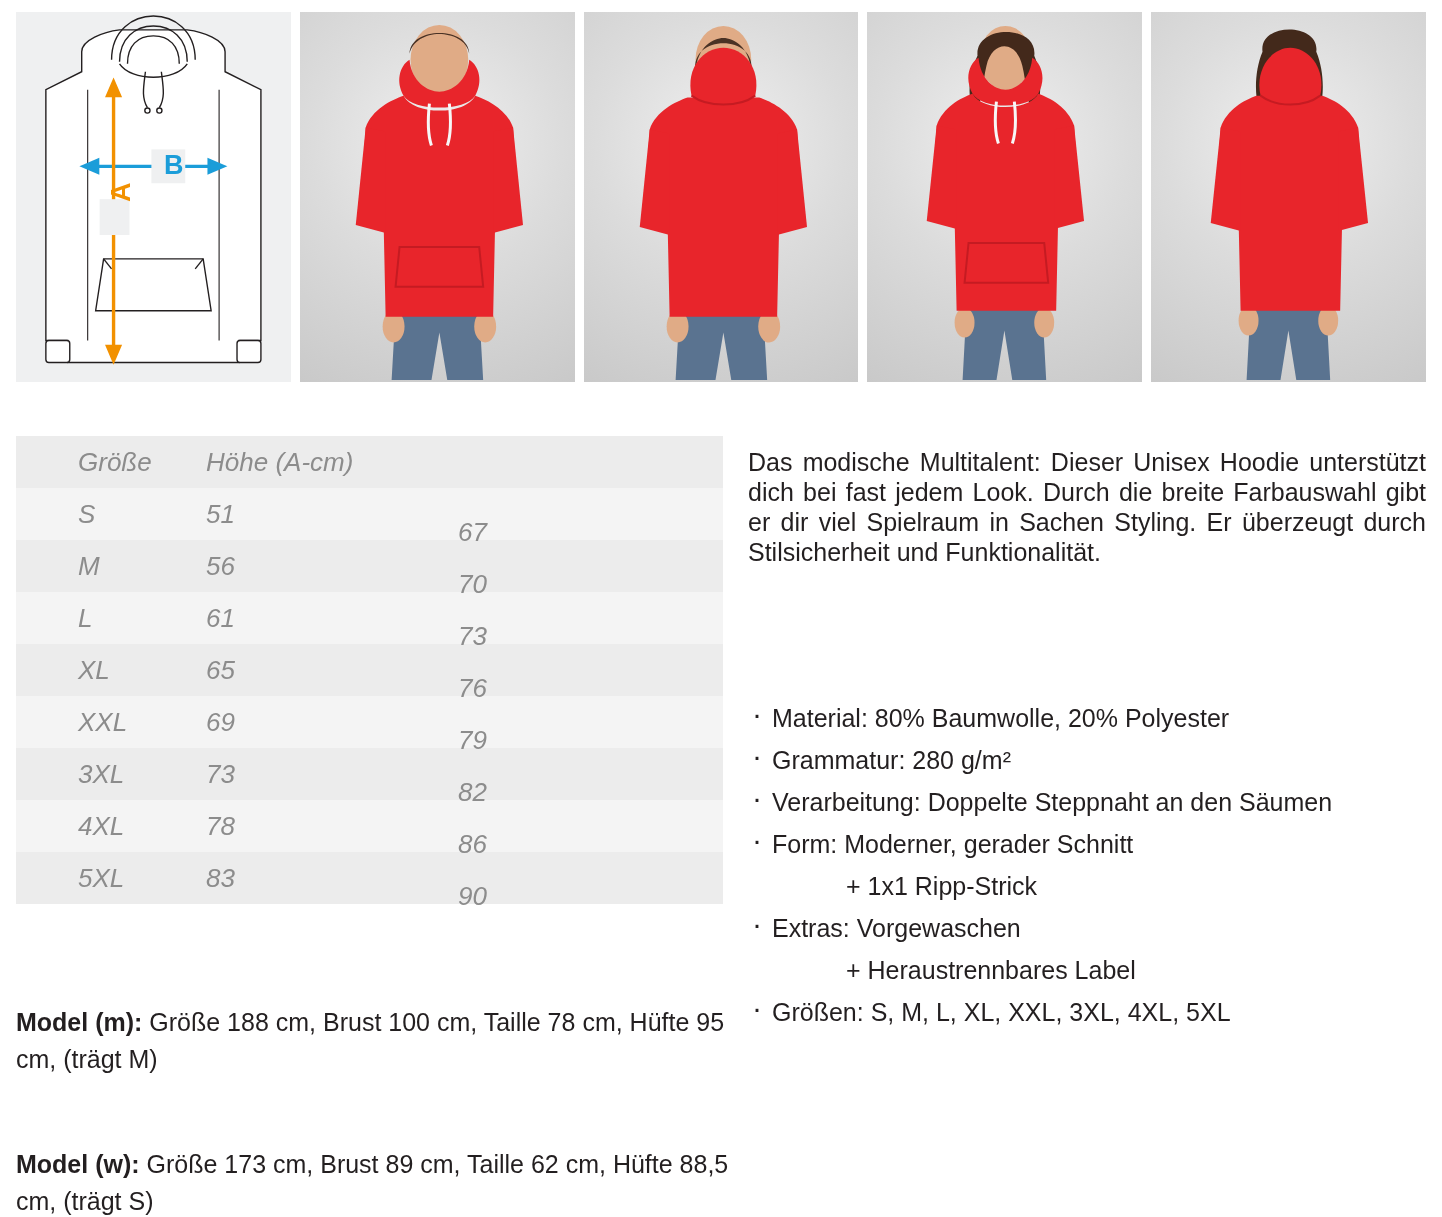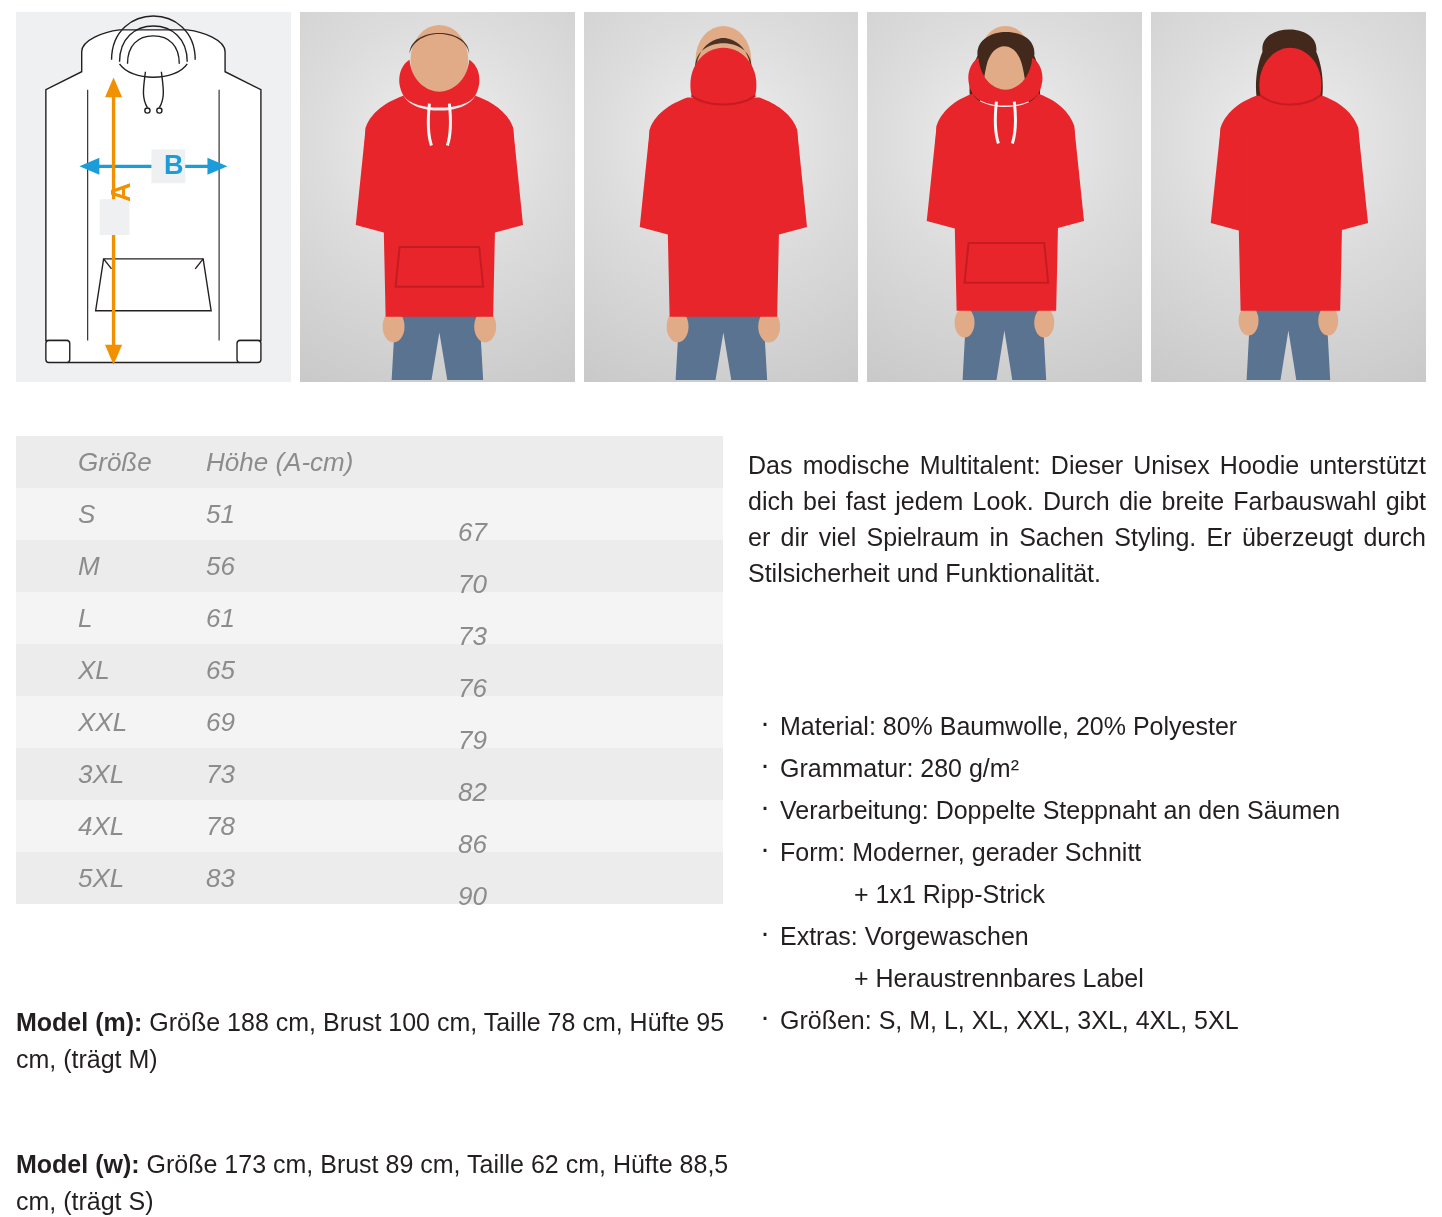--- a/index.html
+++ b/index.html
@@ -75,32 +75,32 @@
     line-height: 37px;
   }
   .model-m b, .model-w b { font-weight: bold; }
 
   
   .desc {
     position: absolute;
     left: 748px; top: 447px;
     width: 678px;
     font-size: 25px;
-    line-height: 36px;
+    line-height: 30px;
     text-align: justify;
     text-justify: inter-word;
   }
   .bullets {
     position: absolute;
     left: 748px; top: 697px;
     width: 690px;
     font-size: 25px;
     line-height: 42px;
   }
-  .bullets ul { list-style: none; margin: 8px; padding: 0; }
+  .bullets ul { list-style: none; margin: 0; padding: 0; }
   .bullets li { position: relative; padding-left: 24px; }
   .bullets li::before {
     content: "·";
     position: absolute;
     left: 4px; top: -4px;
     font-size: 30px;
     line-height: 42px;
   }
   .bullets li.sub::before { content: ""; }
   .bullets li.sub { padding-left: 98px; }

